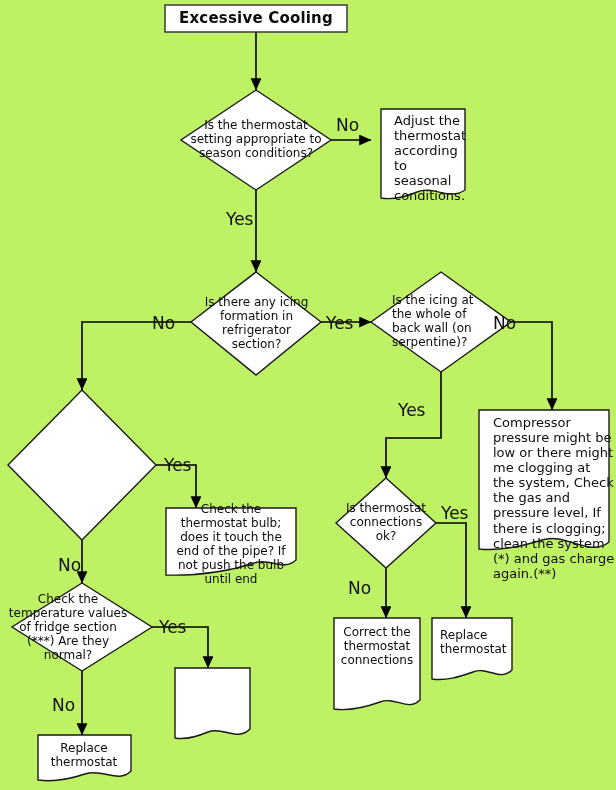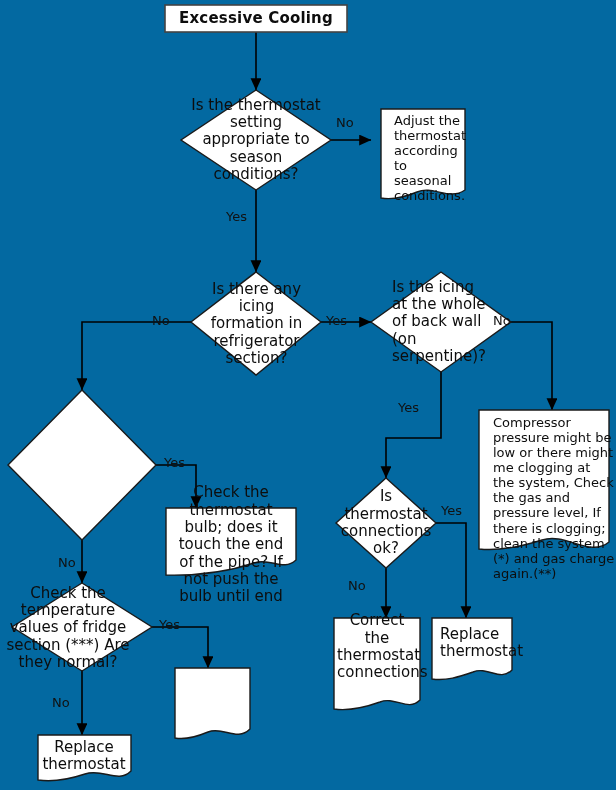--- a/index.html
+++ b/index.html
@@ -7,21 +7,21 @@
     padding: 0;
     background: #ffffff;
   }
   body {
     font-family: "DejaVu Sans", sans-serif;
   }
   #canvas {
     position: relative;
     width: 616px;
     height: 790px;
-    background: #0369a1;
+    background: #bef264;
     overflow: hidden;
   }
   svg.flow {
     position: absolute;
     top: 0;
     left: 0;
     width: 616px;
     height: 790px;
   }
   .shape-stroke {
@@ -48,26 +48,26 @@
     color: #0d0d0d;
     line-height: 1.16;
     pointer-events: none;
   }
   .node-text > span { display: block; width: 100%; }
   .t-title {
     font-weight: bold;
     font-size: 15px;
     letter-spacing: 0.2px;
   }
-  .t-body { font-size: 15px; }
+  .t-body { font-size: 12px; }
   .t-body-sm { font-size: 13px; margin-left: 8px; }
   .t-left { text-align: left; justify-content: flex-end; }
   .edge-label {
     position: absolute;
-    font-size: 13px;
+    font-size: 17px;
     color: #111111;
     white-space: nowrap;
     pointer-events: none;
   }
 </style>
 </head>
 <body>
 
 <div id="canvas">
 

